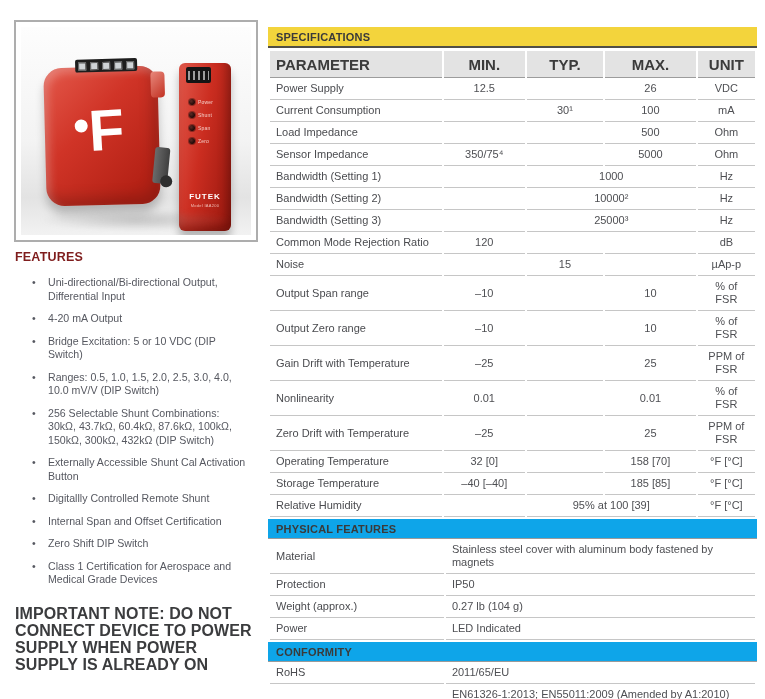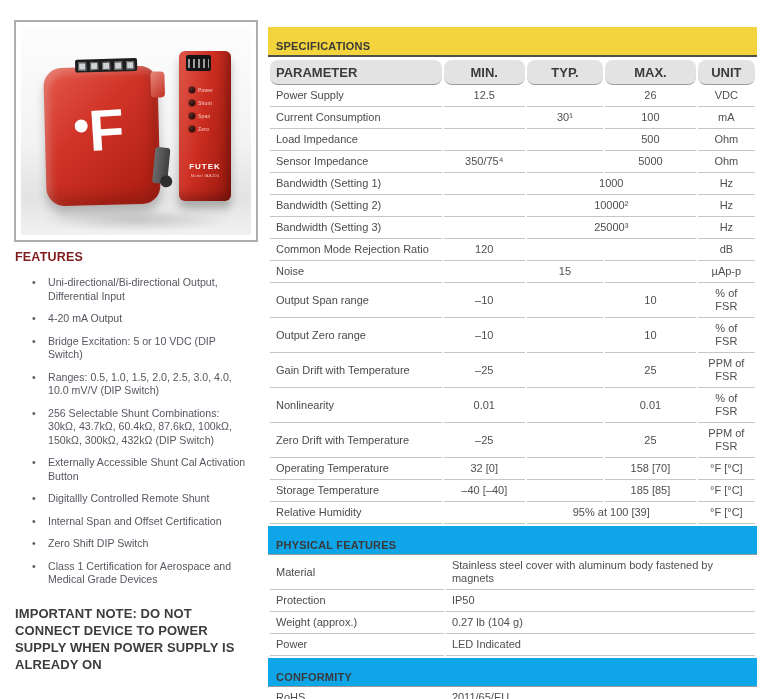--- a/index.html
+++ b/index.html
@@ -44,21 +44,21 @@
     position:absolute;left:44px;top:34px;font-size:58px;line-height:58px;font-weight:bold;
     color:#ffffff;transform:rotate(-2deg);font-family:"Liberation Sans",sans-serif;
   }
   .din-clip{
     position:absolute;right:-9px;bottom:20px;width:15px;height:36px;border-radius:3px;
     background:linear-gradient(90deg,#6b6b6b,#3f3f3f);transform:rotate(7deg);
   }
   .din-knob{position:absolute;right:-12px;bottom:16px;width:12px;height:12px;border-radius:50%;background:#2e2e2e;}
   
   .dev-side{
-    position:absolute;left:158px;top:24px;width:52px;height:150px;border-radius:6px;
+    position:absolute;left:158px;top:36px;width:52px;height:168px;border-radius:6px;
     background:linear-gradient(100deg,#e2594c 0%,#cb2d20 45%,#97170e 100%);
     box-shadow:0 8px 9px rgba(0,0,0,.25), inset -4px -6px 10px rgba(0,0,0,.25);
   }
   .side-conn{
     position:absolute;top:4px;left:7px;width:25px;height:16px;background:#141414;border-radius:2px;
     background-image:repeating-linear-gradient(90deg,#9d9d9d 0 2px,#141414 2px 5px);
     background-size:100% 9px;background-repeat:no-repeat;background-position:0 2px;
     border:2px solid #141414;box-sizing:border-box;
   }
   .led-panel{position:absolute;top:36px;left:10px;display:flex;flex-direction:column;gap:7px;}
@@ -78,37 +78,37 @@
   }
   
   .features-title{margin:8px 0 10px 1px;font-size:12.5px;font-weight:bold;color:#7f1d1d;letter-spacing:.2px;}
   .features-list{list-style:none;margin:12px;padding:0;}
   .features-list li{
     position:relative;padding-left:22px;margin-bottom:9px;
     font-size:10.6px;line-height:13.5px;color:#565860;
   }
   .features-list li::before{content:"\2022";position:absolute;left:6px;top:0;color:#565860;}
   .important-note{
-    margin:18px 0 0 1px;width:242px;font-size:13px;line-height:17px;
+    margin:18px 0 0 1px;width:242px;font-size:16px;line-height:17px;
     font-weight:bold;color:#3b3c3e;letter-spacing:.1px;
   }
   
   .right-col{position:absolute;left:268px;top:27px;width:489px;}
   .bar{
     box-sizing:border-box;font-size:11px;font-weight:bold;color:#3a3a3a;
-    padding:13px 8px 3px 8px;letter-spacing:.2px;
+    padding:4px 8px 3px 8px;letter-spacing:.2px;
   }
   .bar.yellow{background:#f3d43c;border-bottom:2px solid #504f47;margin-bottom:3px;}
   .bar.gray{background:#0ea5e9;border-bottom:1px solid #9a9a9a;margin-top:2px;}
   table{width:100%;border-collapse:separate;border-spacing:2px 0;table-layout:fixed;}
   col.c-param{width:36%;} col.c-min{width:17%;} col.c-typ{width:16%;} col.c-max{width:19%;} col.c-unit{width:12%;}
   col.c-value{width:64%;}
   thead th{
-    background:#e3e3e3;font-size:13px;font-weight:bold;color:#3b3b3b;
-    padding:5px 6px 4px 6px;border-bottom:1px solid #9c9c9c;border-radius:8px;
+    background:#e3e3e3;font-size:15px;font-weight:bold;color:#3b3b3b;
+    padding:5px 6px 4px 6px;border-bottom:1px solid #9c9c9c;
   }
   th.param, td.param{text-align:left;}
   th.num, td.num, th.unit, td.unit{text-align:center;}
   tbody td{
     font-size:11px;line-height:13px;color:#4e4f53;
     padding:4px 6px;border-bottom:1px solid #c6c6c6;vertical-align:middle;
   }
   td.value{text-align:left;white-space:pre-line;}
   tbody td.param{color:#4a4b4f;}
 </style>

